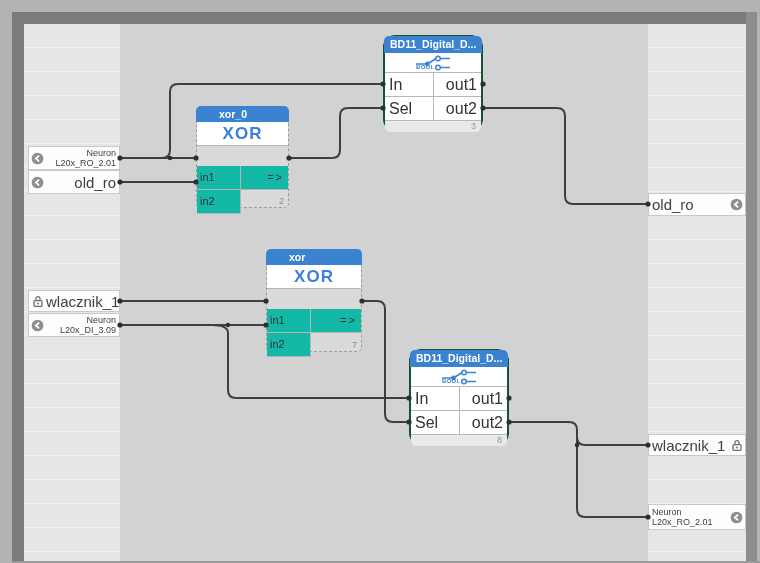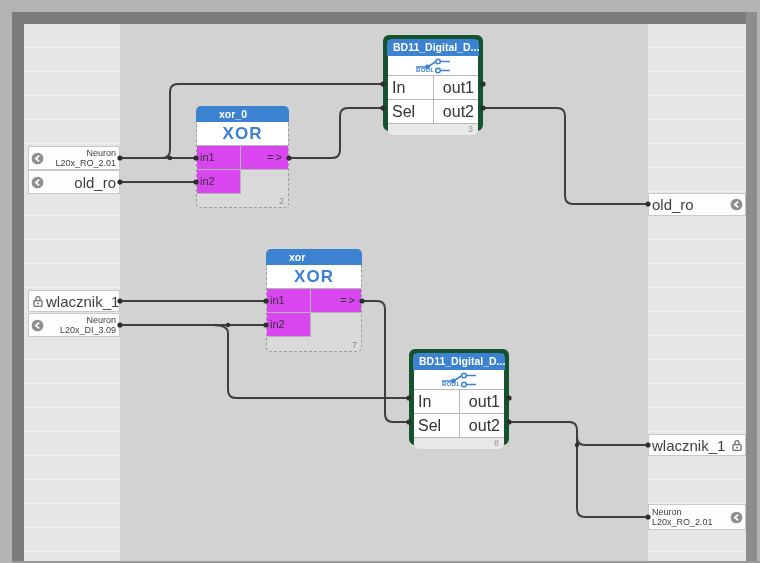--- a/index.html
+++ b/index.html
@@ -24,38 +24,38 @@
   .tag-left .txt  { text-align:right; padding-right:3px; }
   .tag-right .txt { text-align:left;  padding-left:3px; }
   .tag .l1 { font-size:15px; }
   .tag.twoline .l1, .tag.twoline .l2 { font-size:9px; line-height:10.5px; }
   .tag .ic { width:17px; display:flex; align-items:center; justify-content:center; flex:0 0 auto; }
 
   
   .block { position:absolute; }
   .bhdr { height:17px; line-height:17px; background:#3b82d0; color:#fff; font-weight:bold;
           font-size:10.5px; padding:0 6px; border-radius:5px 5px 0 0; white-space:nowrap; overflow:hidden; }
-  .bd11 { background:#fff; border:5px solid #14532d; border-radius:6px; }
+  .bd11 { background:#fff; border:2px solid #14532d; border-radius:12px; }
   .bd11 .bhdr { margin:-1px -1px 0 -1px; }
   .icon-row { position:relative; height:20px; border-bottom:1px solid #b8b8b8;
               display:flex; align-items:center; justify-content:center; }
   .icon-row .booltxt { position:absolute; left:calc(50% - 17px); bottom:2px;
                        font-size:6px; font-weight:bold; color:#3b82d0; letter-spacing:0.3px; }
   .prow { display:flex; height:24px; border-bottom:1px solid #b8b8b8; font-size:16px; color:#333; }
   .prow .pl { flex:1; line-height:23px; padding-left:4px; border-right:1px solid #b8b8b8; }
   .prow .pr { flex:1; line-height:23px; padding-right:4px; text-align:right; }
   .bfoot { height:11px; line-height:10px; background:#e9e9e9; font-size:9px; color:#979797;
            text-align:right; padding-right:5px; border-radius:0 0 5px 5px; }
 
   .xorb .bhdr { height:16px; line-height:16px;padding-left:23px; }
   .xor-body { position:absolute; left:0; right:0; top:16px; bottom:0;
               border:1px dashed #9b9b9b; border-top:none; border-radius:0 0 5px 5px; background:#dadada; }
   .xor-title { height:24px; line-height:23px; background:#fff; border-bottom:1px solid #b5b5b5;
                text-align:center; font-weight:bold; font-size:17px; color:#3c80d8; letter-spacing:1px; }
-  .xcell { position:absolute; background:#d946ef; font-size:11px; color:#333; height:24px; line-height:23px; }
+  .xcell { position:absolute; background:#14b8a6; font-size:11px; color:#333; height:24px; line-height:23px;margin-top:20px; }
   .xin { left:0; width:44px; padding-left:3px; border-right:1px solid #b5b5b5; border-bottom:1px solid #b5b5b5; }
   .xout { left:44px; right:0; padding-right:4px; text-align:right; border-bottom:1px solid #b5b5b5; letter-spacing:2px; }
   .xnum { position:absolute; right:4px; bottom:1px; font-size:9px; color:#8f8f8f; }
 
   svg.wires { position:absolute; left:0; top:0; pointer-events:none; }
 </style>
 </head>
 <body>
 
 <div class="frame">

